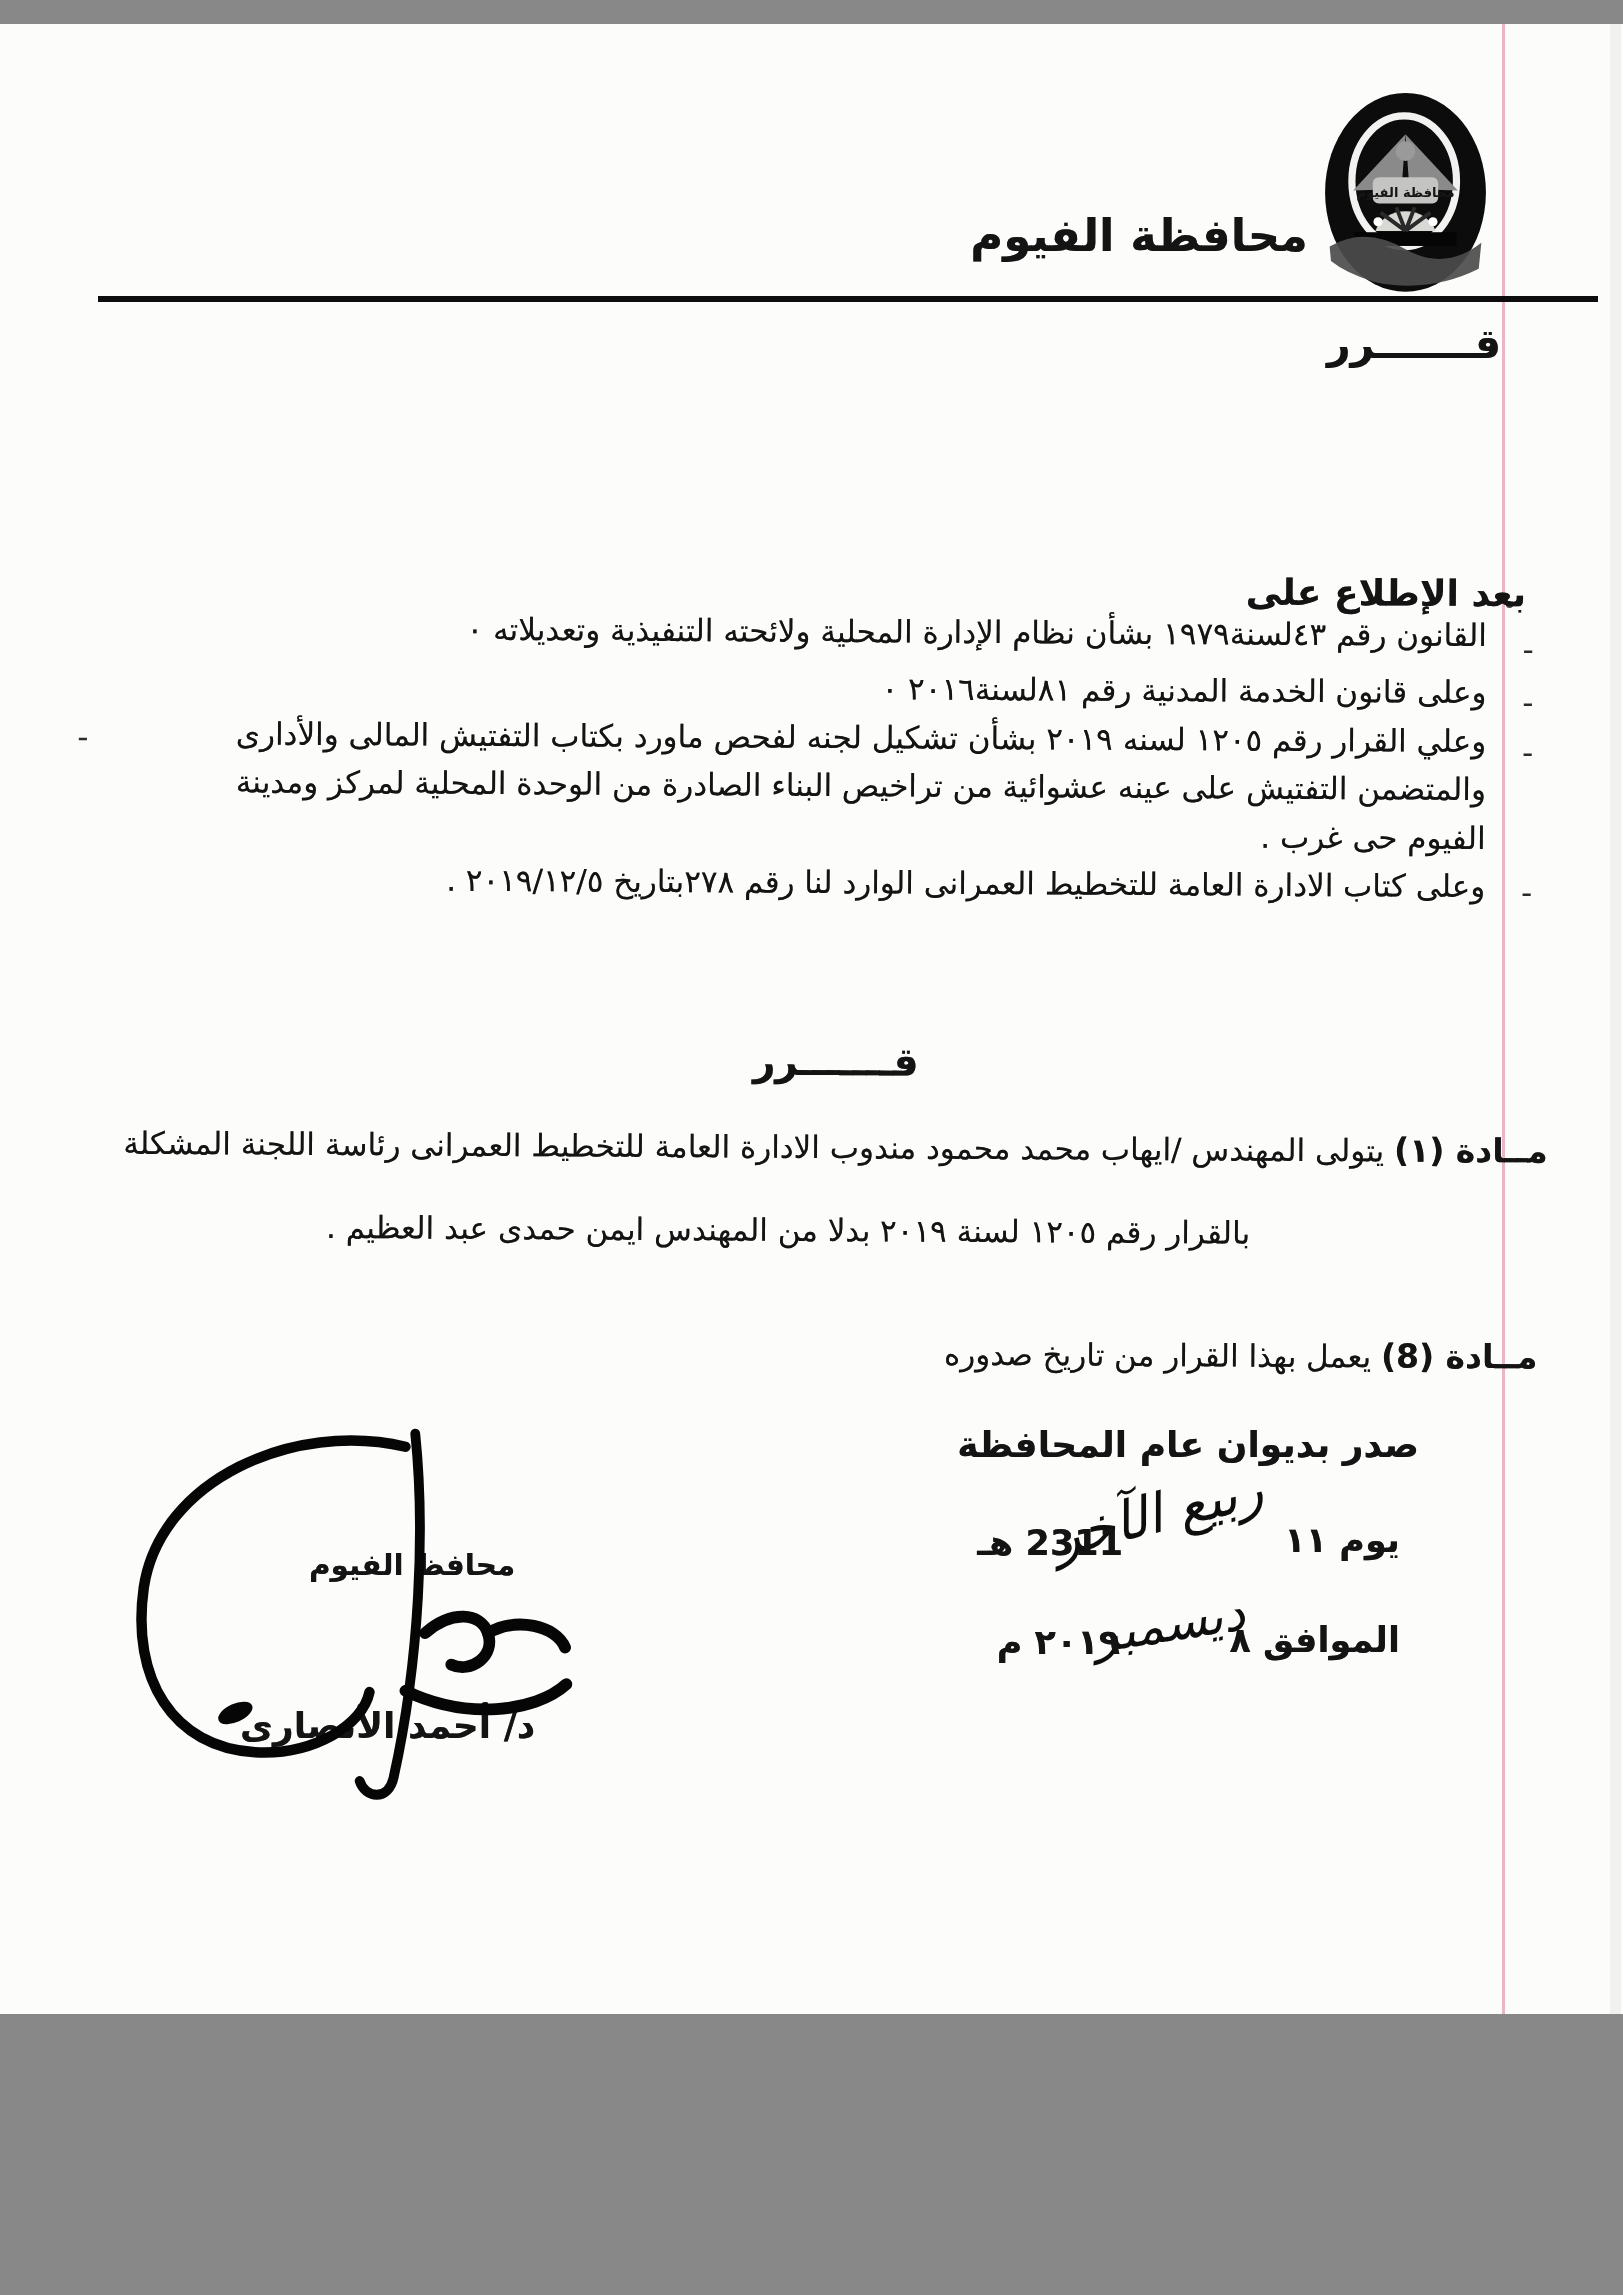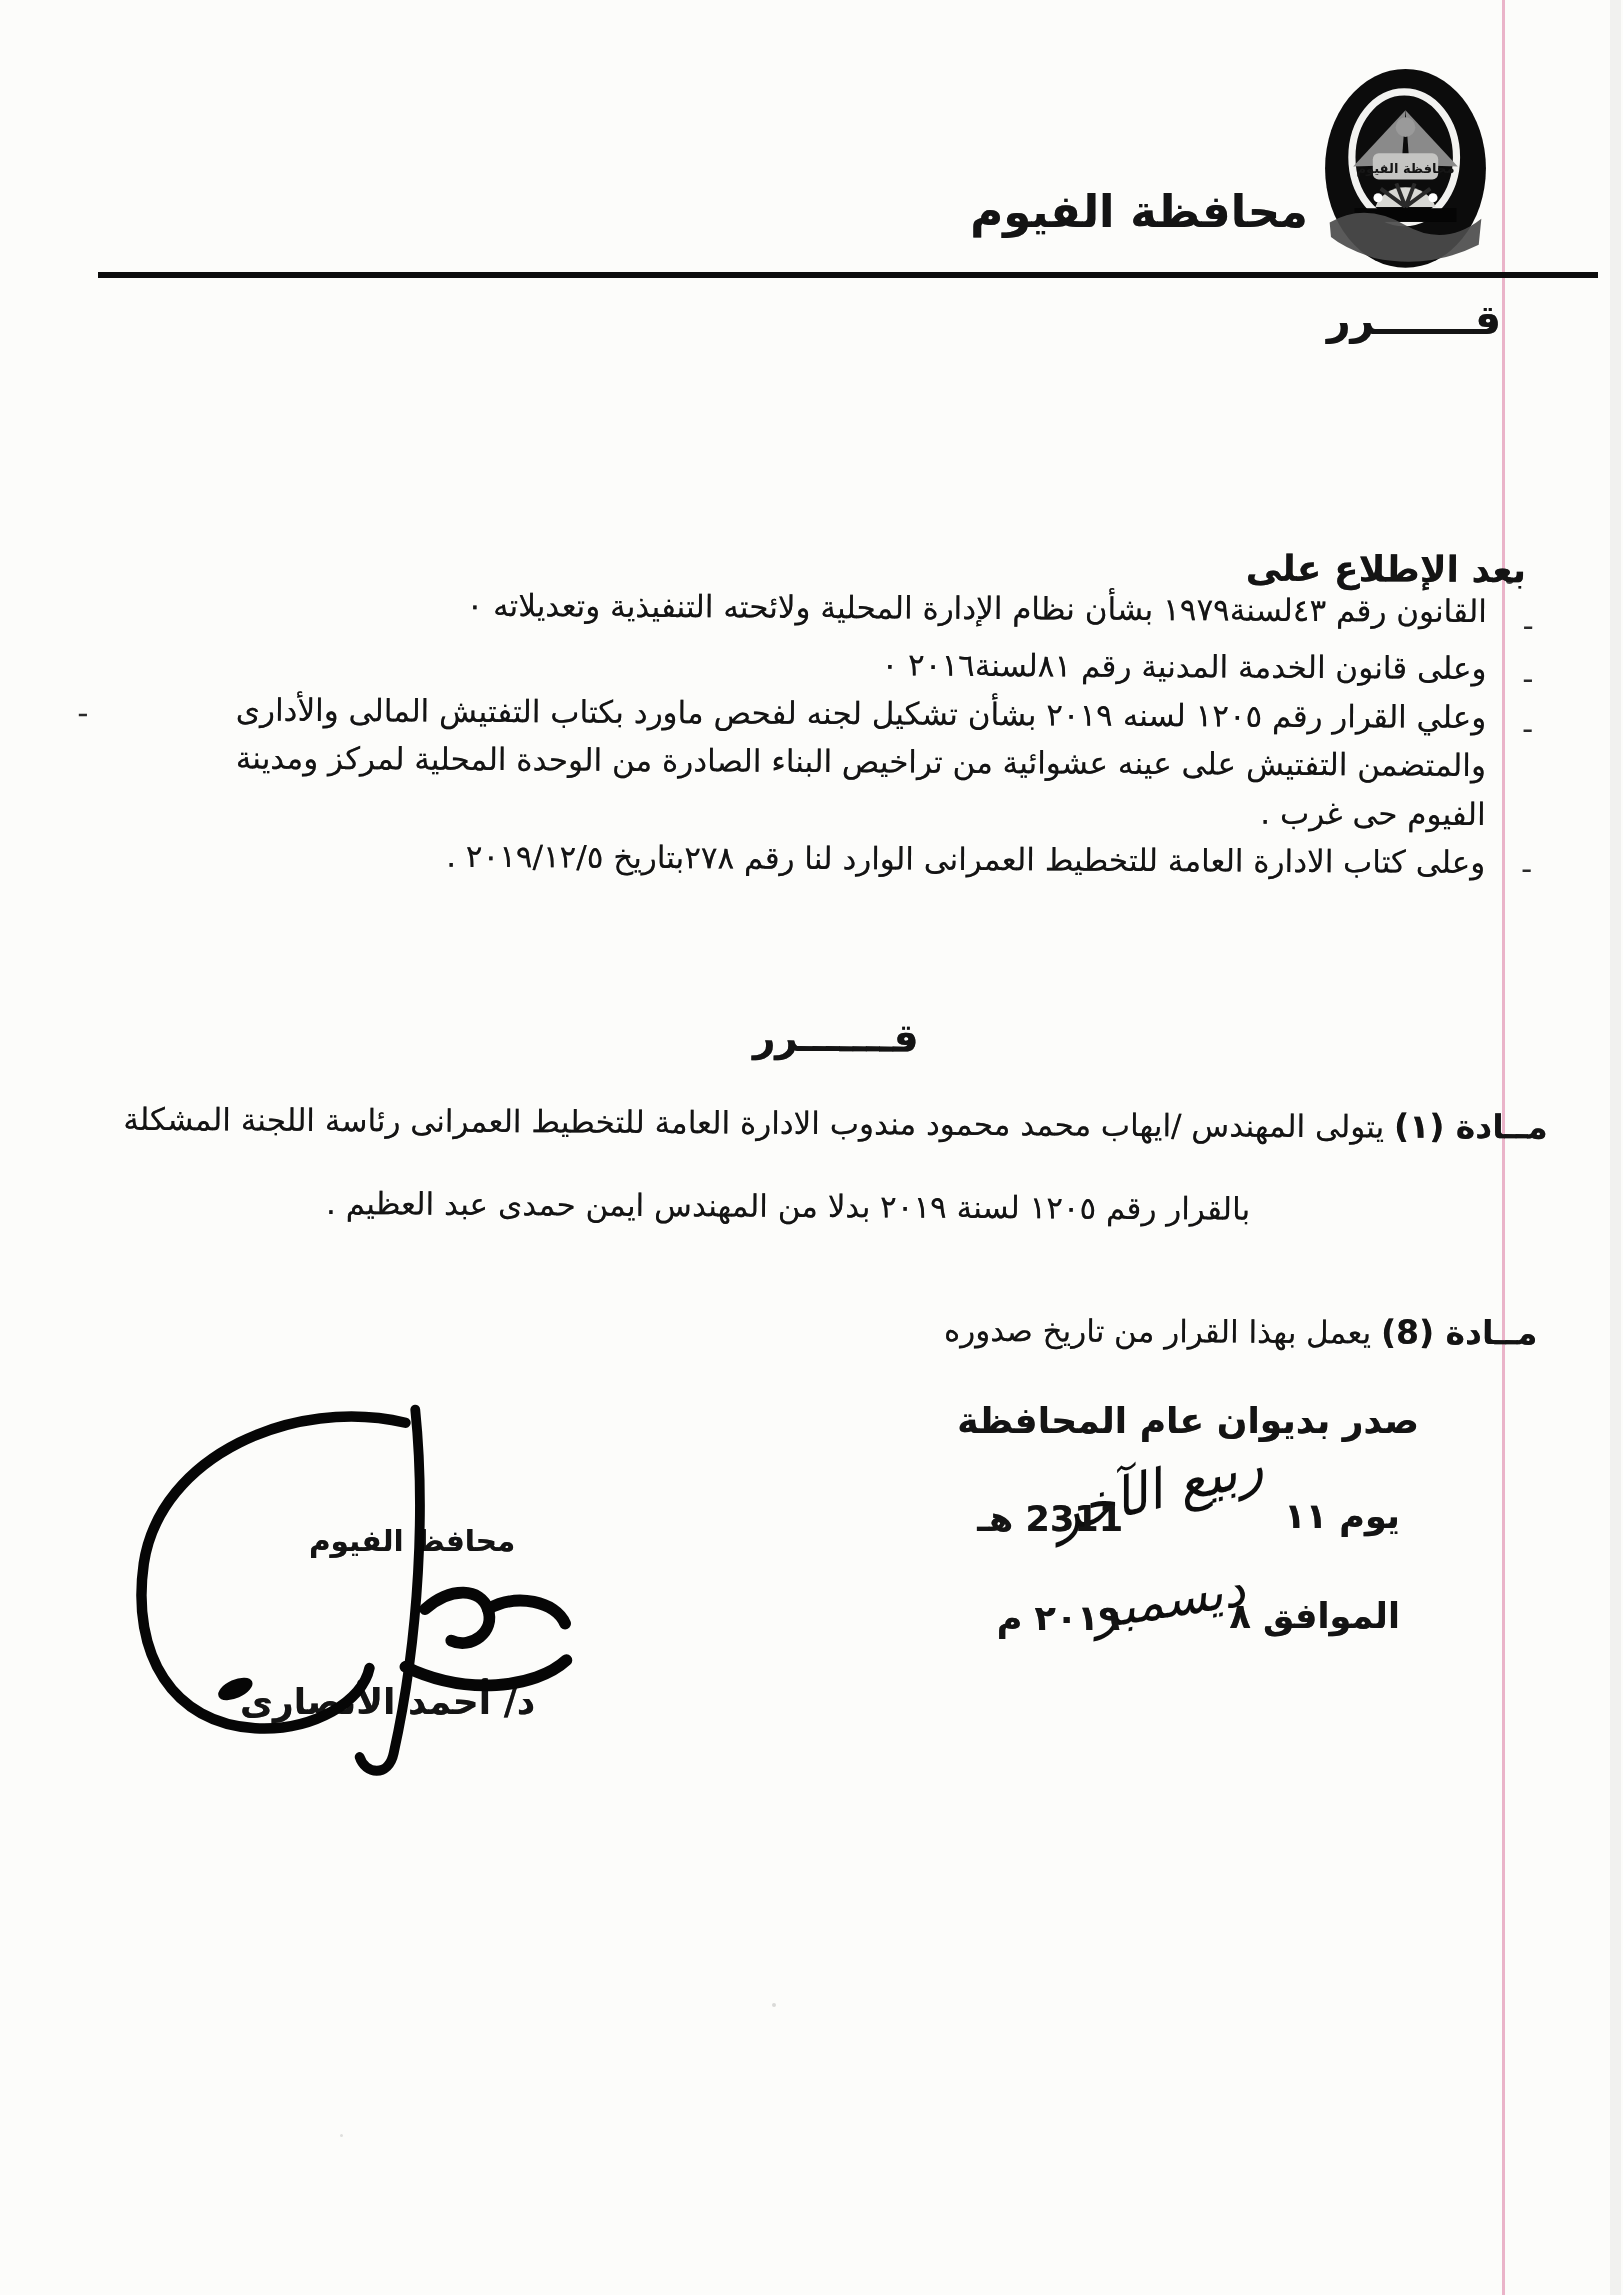--- a/index.html
+++ b/index.html
@@ -1,20 +1,21 @@
 <!DOCTYPE html>
 <html lang="ar" dir="rtl" style="font-size:10.5px"><head>
 <meta charset="utf-8">
 <style>
   html,body{margin:0;padding:0;background:#888;}
   .page{
-    position:relative; width:1623px; height:2295px;
+    position:relative; width:1623px; height:1990px;
     background:#fcfcfa; overflow:hidden;
     font-family:"DejaVu Sans", sans-serif; color:#141414;
     direction:rtl;
+    margin-top:24px;
   }
   .abs{position:absolute;}
   .ink{text-shadow:0 0 0.5px rgba(10,10,10,.6);}
   .nowrap{white-space:nowrap;}
   
   .gov-name{font-size:45px; font-weight:700; letter-spacing:-0.7px;}
   .governor-word{font-size:41px; font-weight:700;}
   .rule{background:#0d0d0d; height:5.9px;}
   
   .title-block{text-align:center;}

